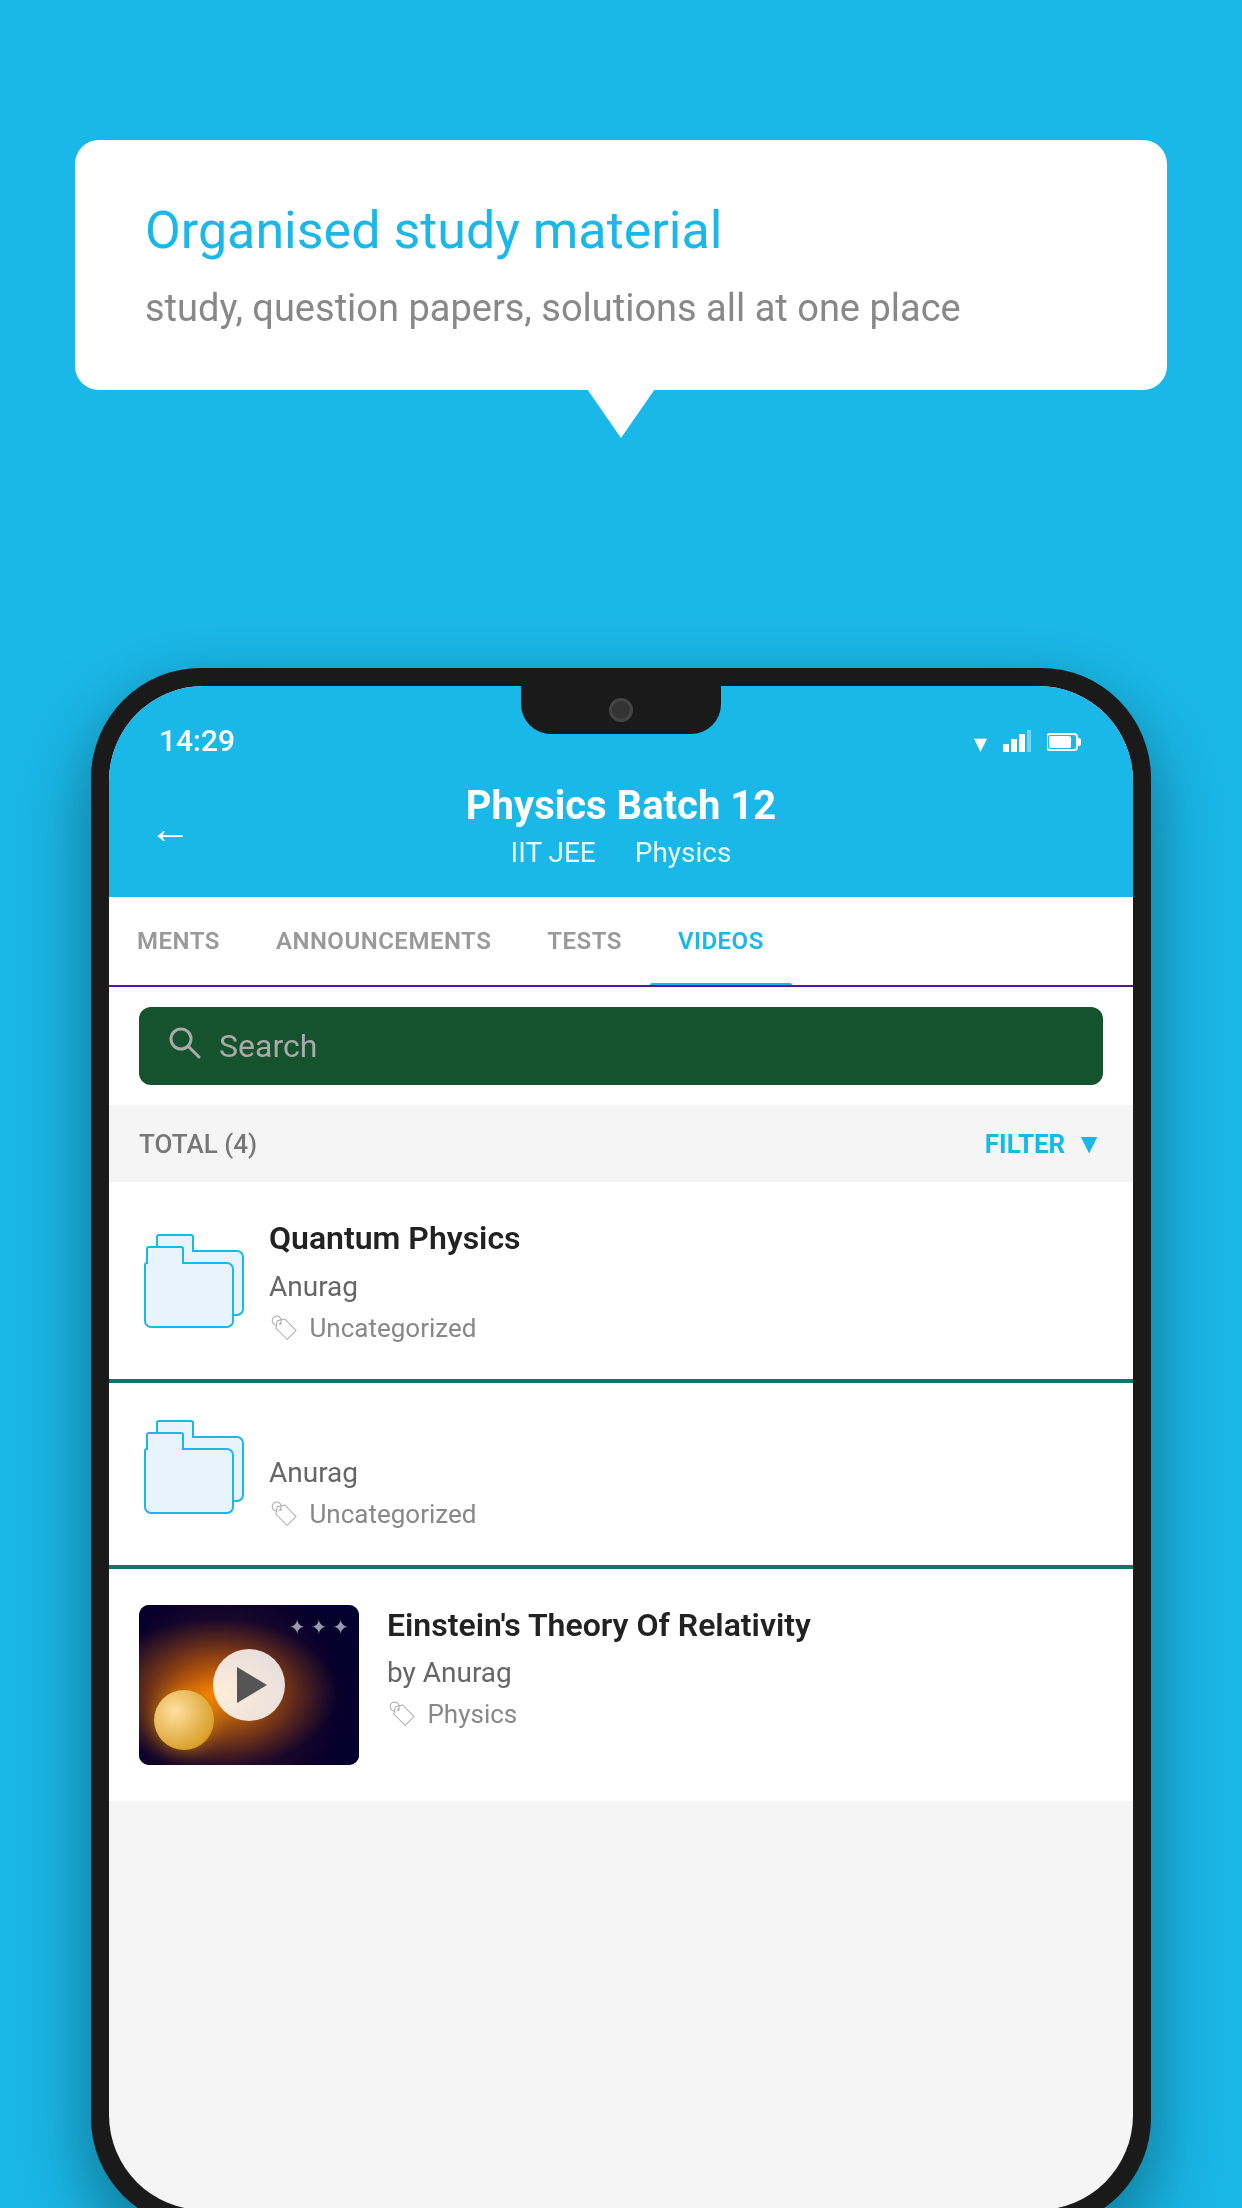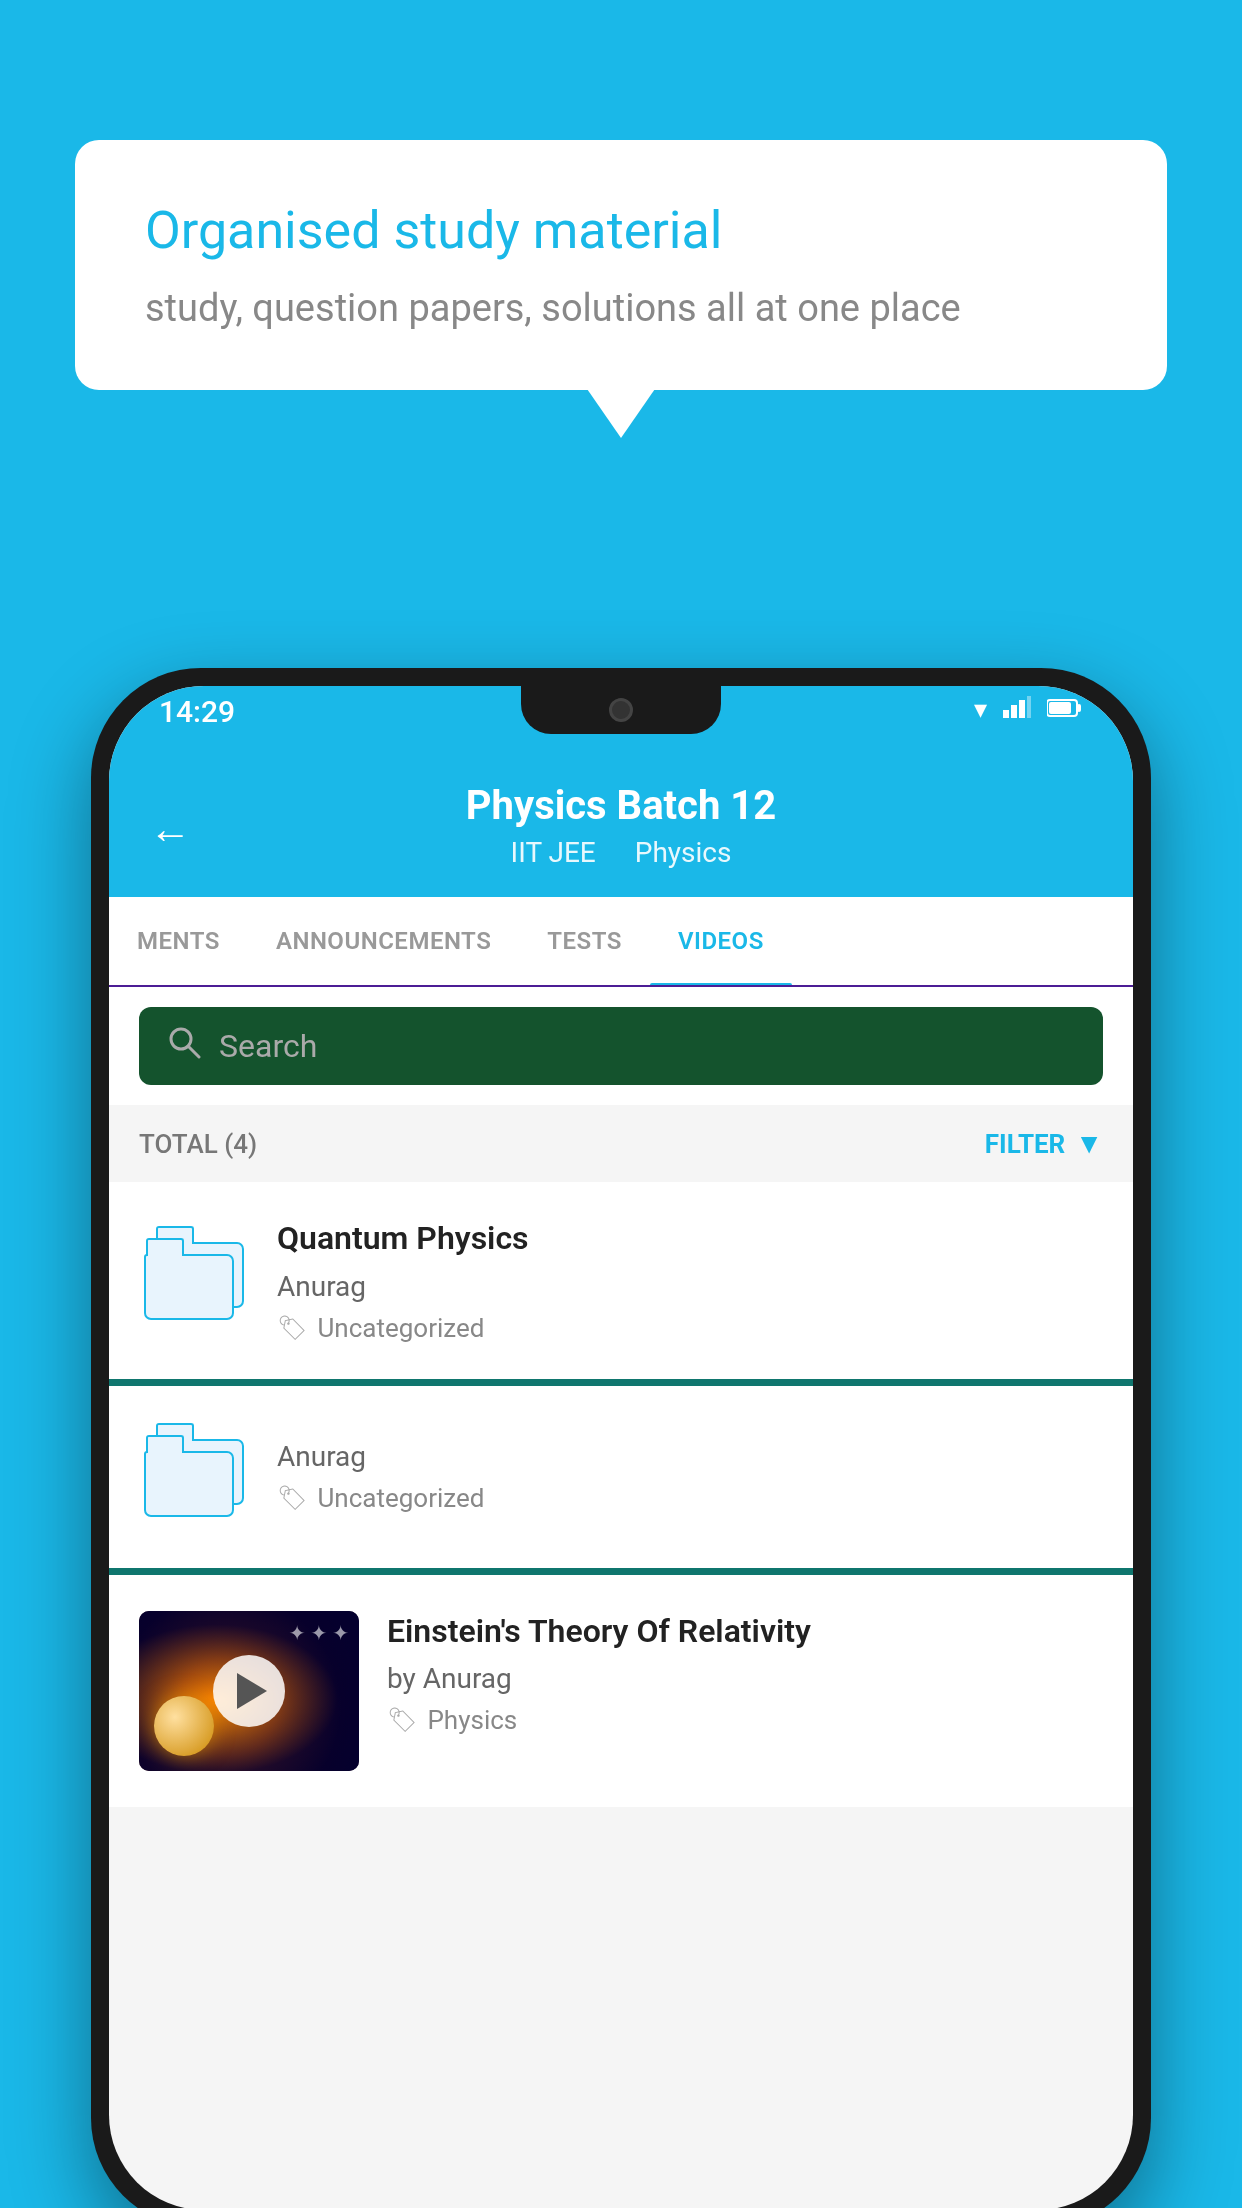--- a/index.html
+++ b/index.html
@@ -101,21 +101,21 @@
       background: #333;
       border-radius: 50%;
       border: 3px solid #444;
     }
 
     
     .status-bar {
       background: #1ab8e8;
       height: 72px;
       display: flex;
-      align-items: flex-start;
+      align-items: flex-end;
       justify-content: space-between;
       padding: 0 50px;
       padding-top: 8px;
     }
 
     .status-time {
       color: white;
       font-size: 30px;
       font-weight: 500;
     }
@@ -257,24 +257,24 @@
     }
 
     
     .video-list {
       background: white;
       flex: 1;
     }
 
     .video-item {
       display: flex;
-      align-items: center;
+      align-items: flex-end;
       padding: 36px 30px;
-      border-bottom: 7px solid #0f766e;
-      gap: 28px;
+      border-bottom: 4px solid #0f766e;
+      gap: 20px;
     }
 
     .video-thumb-placeholder {
       width: 110px;
       height: 110px;
       flex-shrink: 0;
       display: flex;
       align-items: center;
       justify-content: center;
     }

